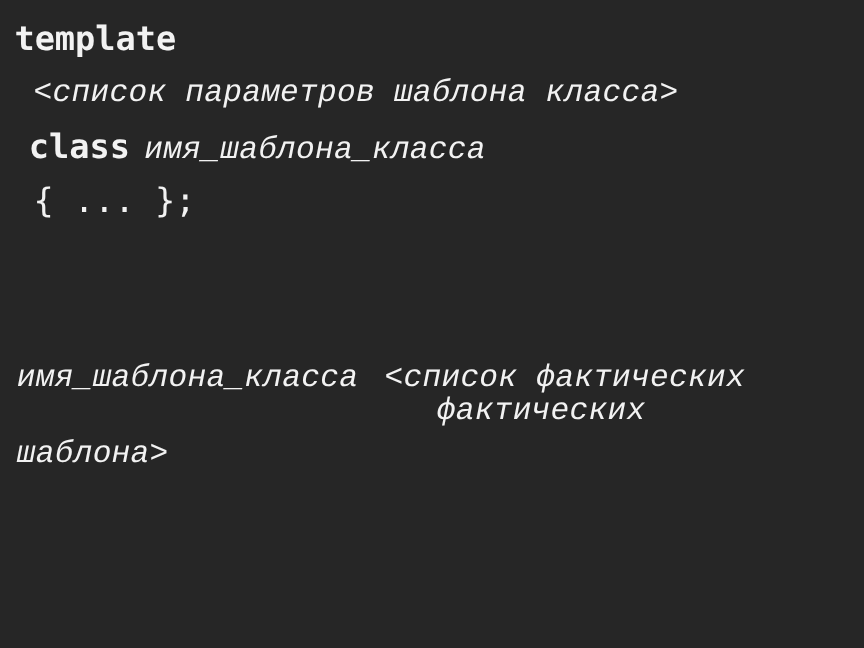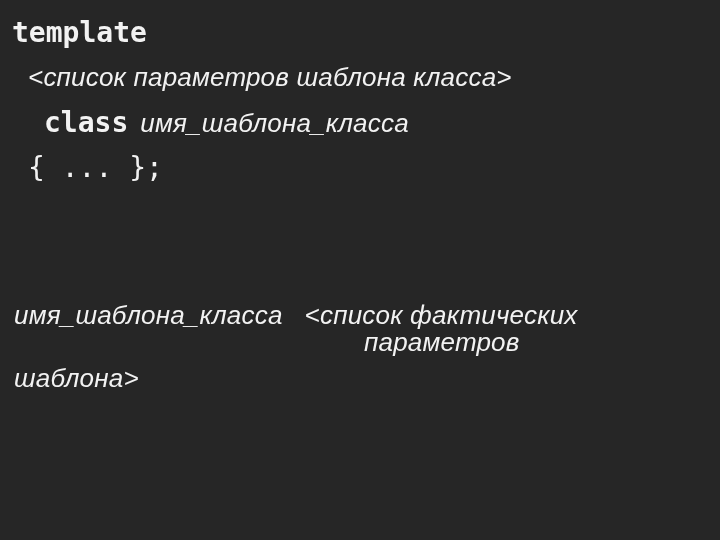--- a/index.html
+++ b/index.html
@@ -42,31 +42,31 @@
   }
 
   .mono-regular {
     font-family: "DejaVu Sans Mono", monospace;
     font-weight: normal;
     font-size: 28px;
   }
 
   
   .ital {
-    font-family: Liberation Sans, sans-serif;
+    font-family: Liberation Mono, monospace;
     font-style: italic;
     font-weight: normal;
     font-size: 26px;
     letter-spacing: 0.2px;
   }
 
   
   #decl-line-template { left: 12px;  top: 19px; }
   #decl-line-params   { left: 28px;  top: 64px; }
-  #decl-line-class    { left: 44px;  top: 109px; }
+  #decl-line-class    { left: 24px;  top: 109px; }
   #decl-line-body     { left: 28px;  top: 154px; }
 
   #decl-line-class .kw { margin-right: 12px; }
 
   
   #inst-line-1 { left: 14px;  top: 302px; }
   #inst-line-2 { left: 364px; top: 329px; }
   #inst-line-3 { left: 14px;  top: 365px; text-align: center; }
 
   #inst-line-1 .gap { display: inline-block; width: 22px; }
@@ -85,19 +85,19 @@
     <div class="line" id="decl-line-class"><span class="mono kw">class</span><span class="ital">имя_шаблона_класса</span></div>
 
     <div class="line mono-regular" id="decl-line-body">{ ... };</div>
 
   </div>
 
   <div id="inst-block">
 
     <div class="line" id="inst-line-1"><span class="ital">имя_шаблона_класса</span><span class="gap"></span><span class="ital">&lt;список фактических</span></div>
 
-    <div class="line ital" id="inst-line-2">параметров</div>
+    <div class="line ital" id="inst-line-2">фактических</div>
 
     <div class="line ital" id="inst-line-3">шаблона&gt;</div>
 
   </div>
 
 </div>
 
 </body></html>

